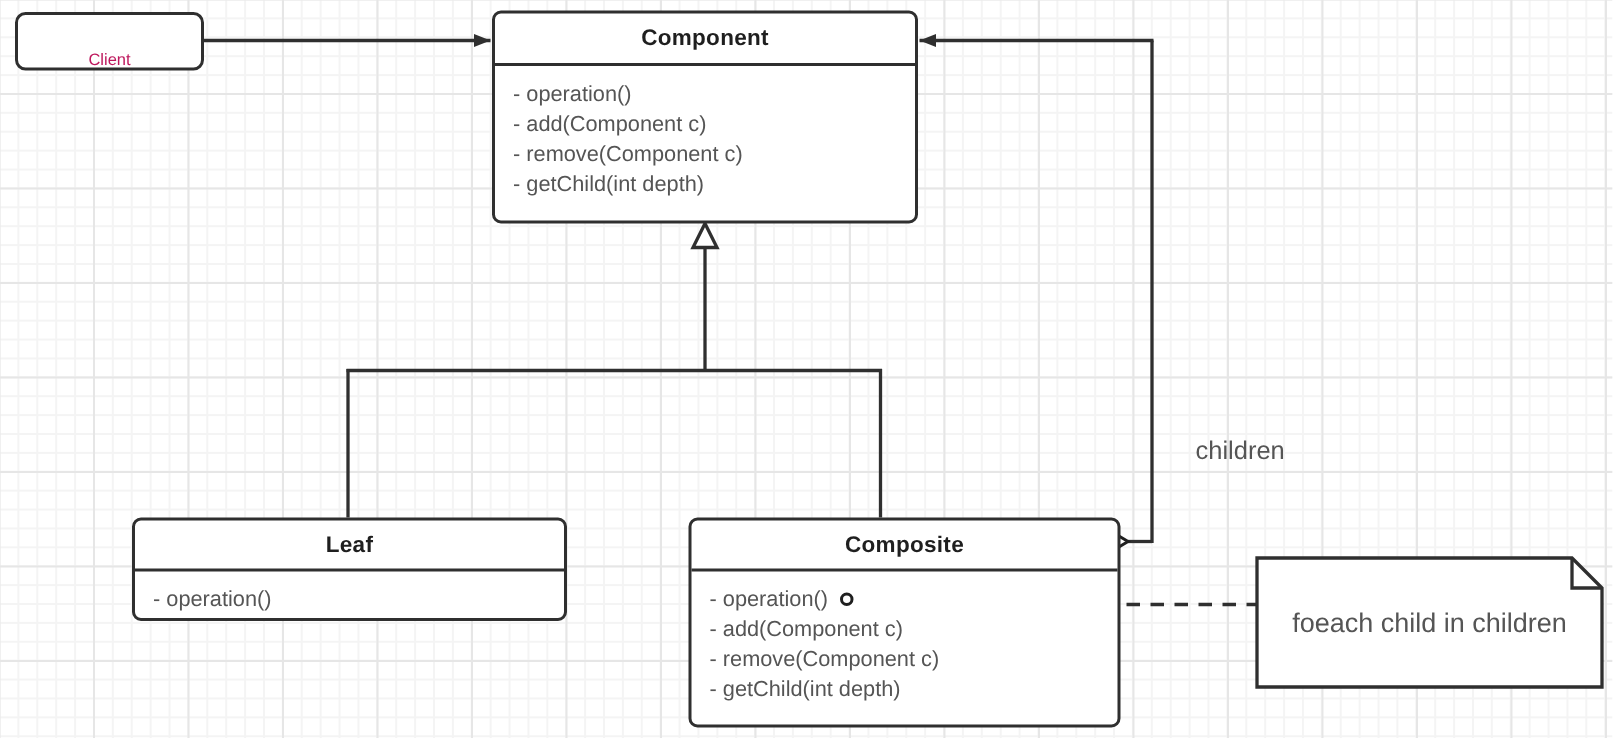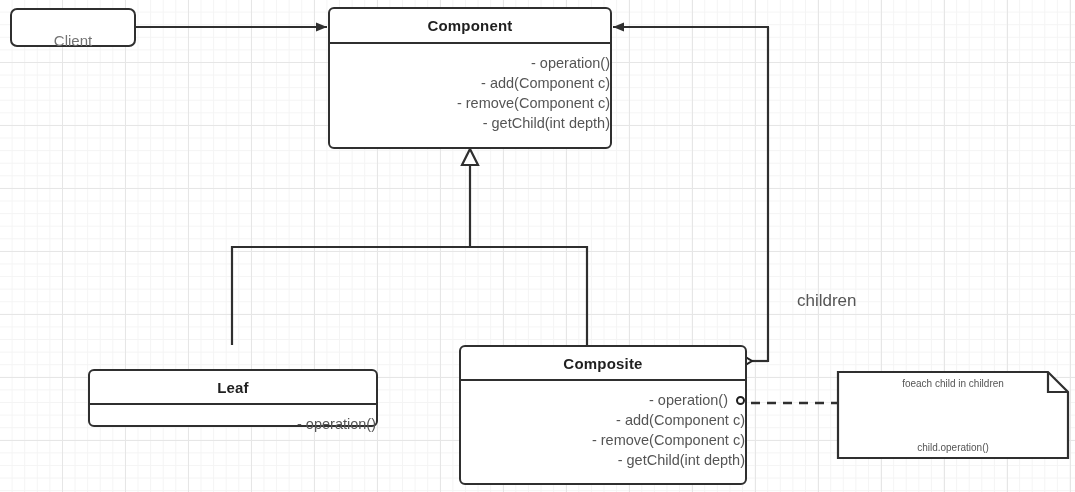--- a/index.html
+++ b/index.html
@@ -53,51 +53,50 @@
     width: 100%;
   }
   .uml-methods {
     padding: 9px 0 0 12px;
   }
   .uml-method {
     font-size: 14.5px;
     color: #555555;
     line-height: 20px;
     white-space: nowrap;
-    text-align: right;
   }
   
   #client-box {
     left: 10px; top: 8px;
     width: 126px; height: 39px;
     border-radius: 7px;
     display: flex;
     align-items: center;
     justify-content: center;
   }
   #client-label {
-    font-size: 15px;
-    color: #737373;
+    font-size: 11px;
+    color: #be185d;
     margin-top: 25px;
   }
   
   #component-box {
     left: 328px; top: 7px;
     width: 284px; height: 142px;
   }
   #component-box .hdr {
     height: 33px;
     display: flex;
     align-items: center;
     justify-content: center;
   }
   
   #leaf-box {
     left: 88px; top: 345px;
-    width: 290px; height: 58px; margin-top: 24px;
+    width: 290px; height: 69px;
   }
   #leaf-box .hdr {
     height: 32px;
     display: flex;
     align-items: center;
     justify-content: center;
   }
   
   #composite-box {
     left: 442px; top: 345px;
@@ -127,21 +126,21 @@
     width: 230px; height: 86px;
   }
   #note-text {
     position: absolute;
     left: 0; top: 0;
     width: 230px; height: 86px;
     display: flex;
     flex-direction: column;
     align-items: center;
     justify-content: center;
-    font-size: 10px;
+    font-size: 18px;
     color: #555555;
     line-height: 21px;
     text-align: center;
     gap: 43px;
   }
   
   #children-label {
     position: absolute;
     left: 797px; top: 291px;
     font-size: 17px;
@@ -232,19 +231,18 @@
       <div class="uml-method"><span>- operation()</span><span class="lollipop"></span></div>
       <div class="uml-method">- add(Component c)</div>
       <div class="uml-method">- remove(Component c)</div>
       <div class="uml-method">- getChild(int depth)</div>
     </div>
   </div>
 
   <div id="note-box">
     <div id="note-text">
       <div>foeach child in children</div>
-      <div>child.operation()</div>
     </div>
   </div>
 
   <div id="children-label">children</div>
 
 </div>
 
 </body></html>

